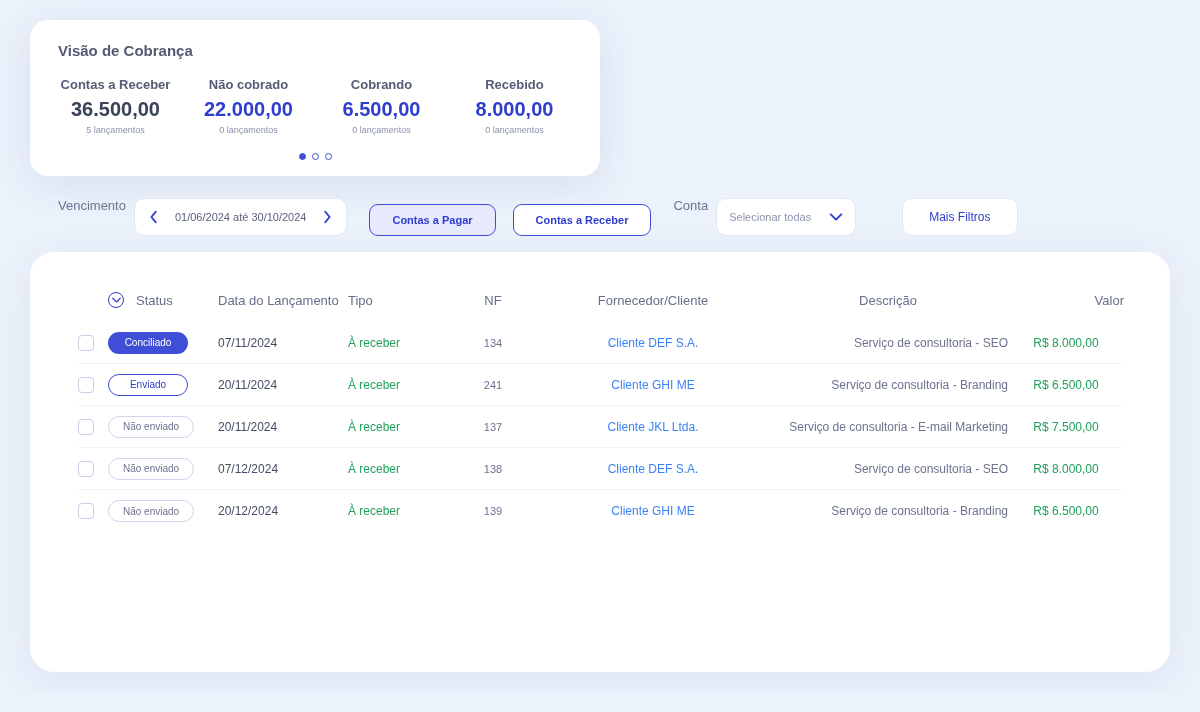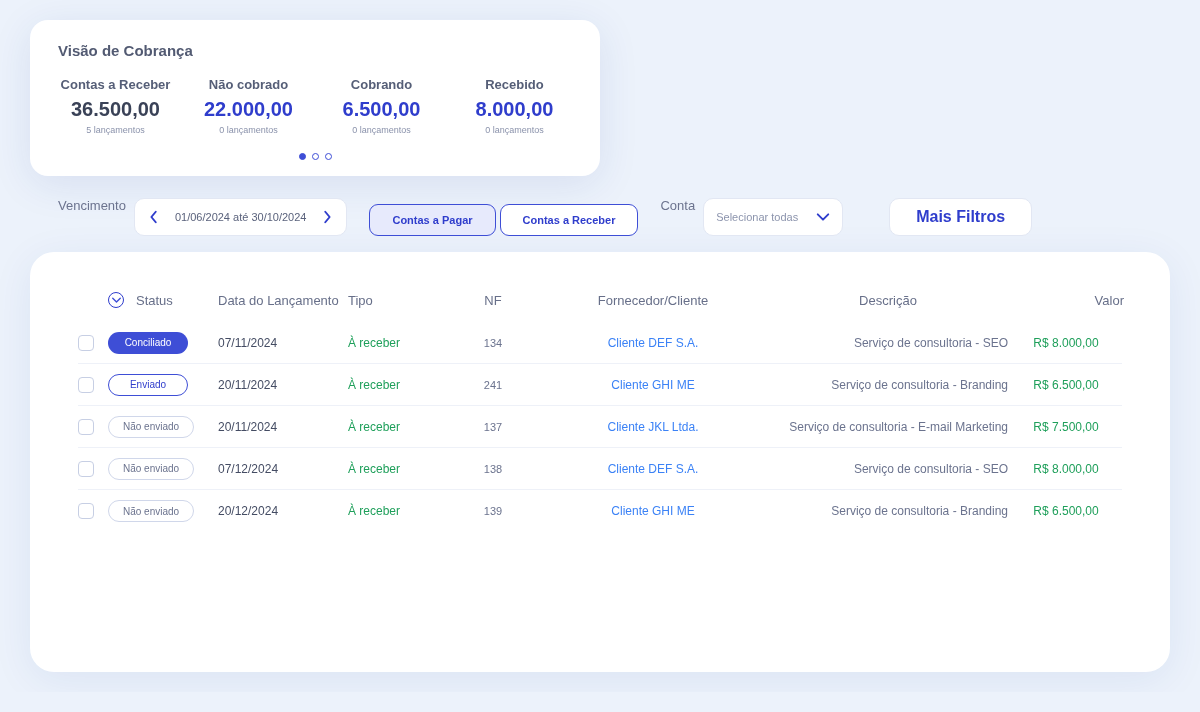--- a/index.html
+++ b/index.html
@@ -38,35 +38,35 @@
   .filter-label{font-size:13px;color:#6b738e;}
   .date-picker{
     display:flex;align-items:center;background:var(--white);border:1px solid var(--border);
     border-radius:10px;height:38px;padding:0 8px;
   }
   .chev-btn{
     width:22px;height:22px;display:flex;align-items:center;justify-content:center;
     color:var(--blue);cursor:pointer;background:none;border:none;font-size:14px;
   }
   .date-text{font-size:11px;color:#5a627c;padding:0 10px;}
-  .seg{display:flex;gap:4px;align-items:center;}
+  .seg{display:flex;gap:17px;align-items:center;}
   .seg-btn{
     height:32px;padding:0 22px;border-radius:9px;border:1px solid var(--blue-light);
     background:var(--white);color:var(--blue);font-size:11px;font-weight:700;cursor:pointer;
   }
   .seg-btn.active{background:#e7eafc;}
   .select-box{
     display:flex;align-items:center;justify-content:space-between;background:var(--white);
     border:1px solid var(--border);border-radius:10px;height:38px;width:140px;padding:0 12px;
     font-size:11px;color:#8c94ad;cursor:pointer;
   }
   .select-box .chev{color:var(--blue);font-size:14px;}
   .more-btn{
     height:38px;padding:0 26px;border-radius:10px;background:var(--white);color:var(--blue);
-    font-size:16px;font-weight:700;border:1px solid var(--border);cursor:pointer;margin-left:24px;
+    font-size:12px;font-weight:400;border:1px solid var(--border);cursor:pointer;margin-left:24px;
   }
   
   .table-card{
     margin:0 30px;background:var(--white);border-radius:24px;padding:40px 48px 90px 48px;
     box-shadow:0 8px 40px rgba(31,60,150,0.08);min-height:420px;
   }
   .thead,.trow{display:grid;grid-template-columns:30px 110px 130px 100px 90px 230px 240px 120px;align-items:center;}
   .thead{color:#676f89;font-size:13px;font-weight:500;padding-bottom:14px;}
   .thead .col-status{display:flex;align-items:center;gap:12px;}
   .expand-icon{

